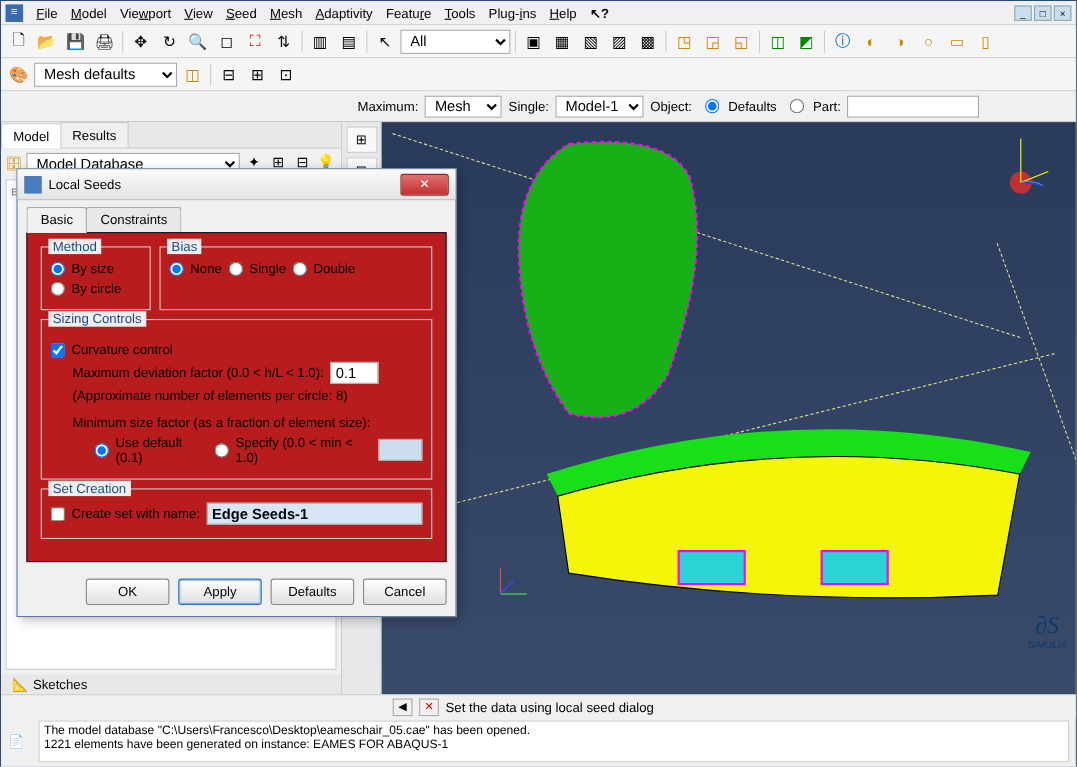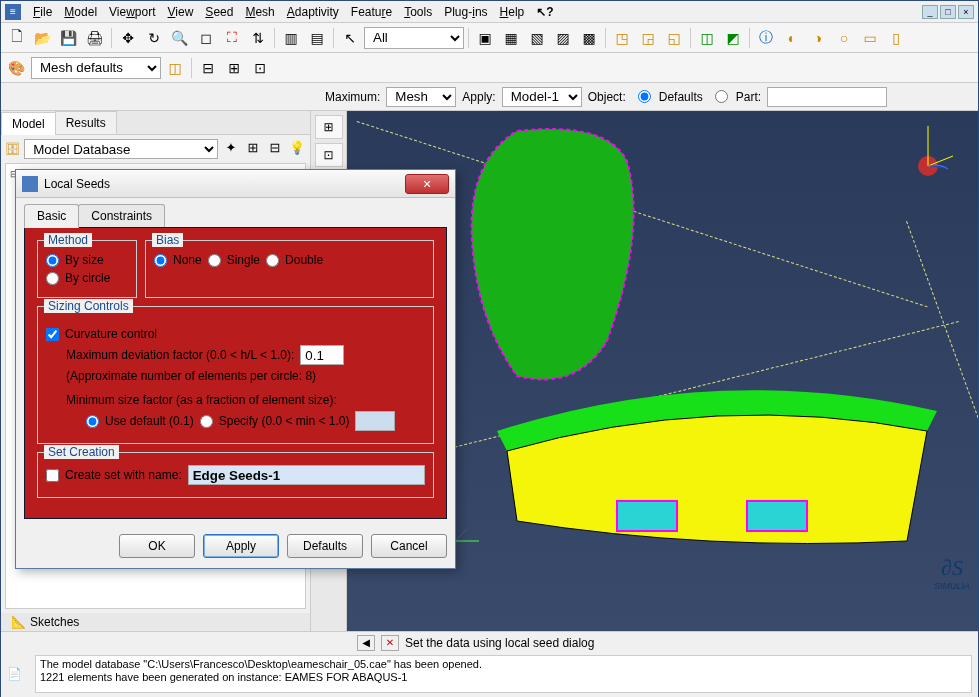--- a/index.html
+++ b/index.html
@@ -54,21 +54,21 @@
 .logo { position: absolute; right: 8px; bottom: 40px; font-size: 9px; color: #0d3a6b; font-style: italic; text-align: center; }
 .logo .ds { font-size: 22px; font-family: serif; }
 
 
 .prompt { background: #f0f0f0; border-top: 1px solid #ccc; padding: 2px 6px; display: flex; align-items: center; gap: 6px; height: 22px; }
 .prompt .pb { width: 18px; height: 16px; border: 1px solid #aaa; text-align: center; font-size: 10px; line-height: 14px; }
 .msgarea { background: #fff; border: 1px solid #ccc; margin: 2px 6px; height: 38px; padding: 2px 4px; font-family: "Courier New", monospace; font-size: 11px; overflow: hidden; white-space: pre; }
 .clibar { height: 20px; background: #f0f0f0; padding: 0 6px; display:flex; align-items:center; }
 
 
-.dialog { position: absolute; left: 14px; top: 168px; width: 441px; background: #f0f0f0; border: 1px solid #5a7aa0; box-shadow: 3px 3px 10px rgba(0,0,0,0.3); }
+.dialog { position: absolute; left: 14px; top: 152px; width: 400px; background: #f0f0f0; border: 1px solid #5a7aa0; box-shadow: 3px 3px 10px rgba(0,0,0,0.3); }
 .dlg-title { height: 28px; background: linear-gradient(#fafafa,#e4e4e4); display: flex; align-items: center; padding: 0 6px; border-bottom: 1px solid #c0c0c0; }
 .dlg-title .ticon2 { width: 16px; height: 16px; background: #4a7ac0; margin-right: 6px; }
 .dlg-title .ttxt { flex: 1; font-size: 12px; }
 .dlg-title .xbtn { width: 44px; height: 20px; background: linear-gradient(#e07070,#c03030); border: 1px solid #a02020; border-radius: 3px; color: #fff; text-align: center; font-size: 11px; line-height: 18px; }
 .dlg-tabs { display: flex; padding: 6px 8px 0 8px; }
 .dlg-tab { padding: 4px 12px; border: 1px solid #aaa; border-bottom: none; background: #e8e8e8; margin-right: -1px; font-size: 12px; border-radius: 3px 3px 0 0; }
 .dlg-tab.active { background: #f0f0f0; border-bottom: 1px solid #f0f0f0; position: relative; z-index: 1; }
 .dlg-body { border: 1px solid #0f172a; margin: 0 8px 8px 8px; padding: 12px; background: #b91c1c; position: relative; top: -1px; }
 .group { border: 1px solid #ccc; padding: 8px; margin-bottom: 8px; position: relative; }
 .group > .glabel { position: absolute; top: -8px; left: 6px; background: #f0f0f0; padding: 0 4px; font-size: 12px; color: #1a4a8a; }
@@ -155,21 +155,21 @@
     <div class="tsep"></div>
     <div class="tbtn">⊟</div>
     <div class="tbtn">⊞</div>
     <div class="tbtn">⊡</div>
   </div>
 
   <div class="ctxbar">
     <div style="width:310px"></div>
     <label>Maximum:</label>
     <select style="width:70px"><option>Mesh</option></select>
-    <label>Apply:</label>
+    <label>Single:</label>
     <select style="width:80px"><option>Model-1</option></select>
     <label>Object:</label>
     <input type="radio" name="obj" checked="" style="">
     <label>Defaults</label>
     <input type="radio" name="obj" style="">
     <label>Part:</label>
     <input type="text" style="width: 120px;" value="">
   </div>
 
   <div class="main">

